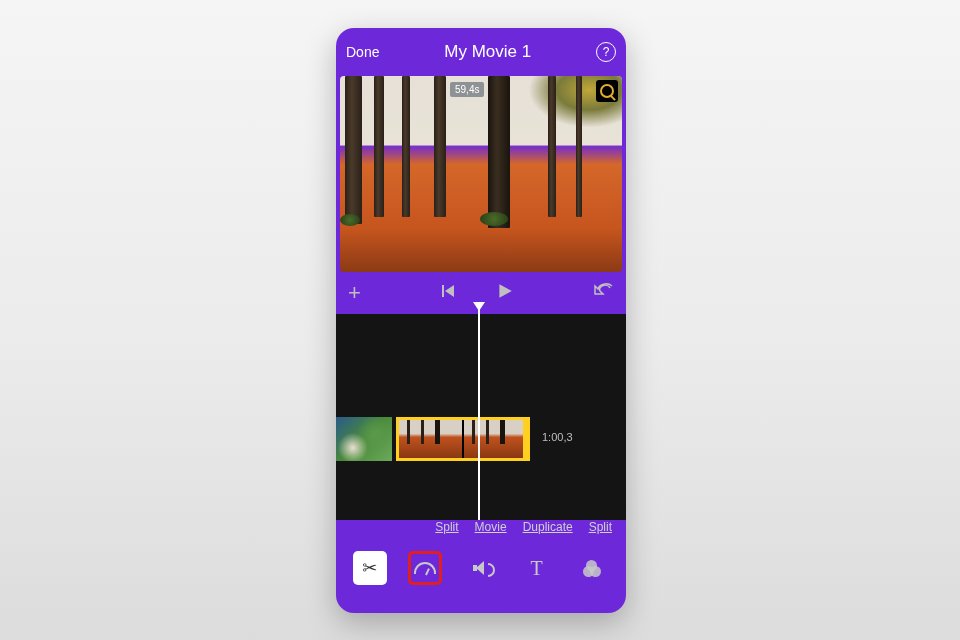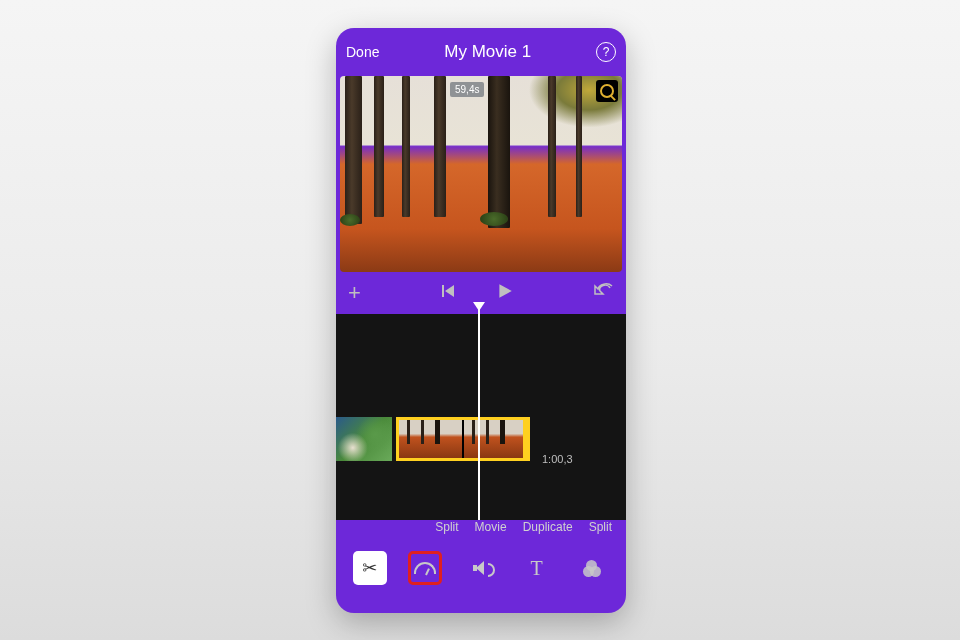--- a/index.html
+++ b/index.html
@@ -43,22 +43,22 @@
   .clip2{width:134px;height:44px;border:3px solid #ffd020;box-sizing:border-box;display:flex;position:relative;}
   .thumb{flex:1;background:linear-gradient(180deg,#d8d0c4 0%,#d8d0c4 36%,#c0521e 45%,#8a3812 100%);position:relative;}
   .thumb:before,.thumb:after{content:"";position:absolute;top:0;bottom:14px;width:3px;background:#2a2018;}
   .thumb:before{left:8px;}
   .thumb:after{left:22px;}
   .thumb .tk3{position:absolute;top:0;bottom:14px;left:36px;width:5px;background:#1a140e;}
   .divider{width:2px;background:#000;}
   .clip2 .handle{position:absolute;top:0;bottom:0;width:7px;background:#ffd020;}
   .clip2 .handle.left{left:-3px;}
   .clip2 .handle.right{right:-3px;}
-  .durlabel{position:absolute;top:117px;left:206px;color:#bfbfbf;font-size:11px;margin-top:22px;}
-  .actions{display:flex;justify-content:flex-end;gap:16px;padding:0 14px 10px 0;color:#d0d0d0;font-size:12px;}
+  .durlabel{position:absolute;top:117px;left:206px;color:#bfbfbf;font-size:11px;}
+  .actions{display:flex;justify-content:flex-end;gap:16px;padding:0 14px 10px 0;color:#d0d0d0;font-size:12px;text-decoration:underline;}
   .toolbar{display:flex;align-items:center;justify-content:space-around;height:48px;padding:0 6px 6px;}
   .tool{width:34px;height:34px;display:flex;align-items:center;justify-content:center;border-radius:5px;color:#c8c8c8;}
   .tool.scissors{background:#fff;color:#333;}
   .tool.speed{border:3px solid #e02020;box-sizing:border-box;}
   .scisvg{font-size:18px;}
   .speedo{width:18px;height:10px;border:2px solid #c8c8c8;border-bottom:none;border-radius:18px 18px 0 0;position:relative;}
   .speedo:after{content:"";position:absolute;width:2px;height:7px;background:#c8c8c8;bottom:-1px;left:9px;transform:rotate(25deg);transform-origin:bottom;}
   .speaker{position:relative;width:16px;height:14px;}
   .speaker:before{content:"";position:absolute;left:0;top:4px;width:4px;height:6px;background:#c8c8c8;}
   .speaker:after{content:"";position:absolute;left:3px;top:0;width:0;height:0;border-top:7px solid transparent;border-bottom:7px solid transparent;border-right:8px solid #c8c8c8;}

